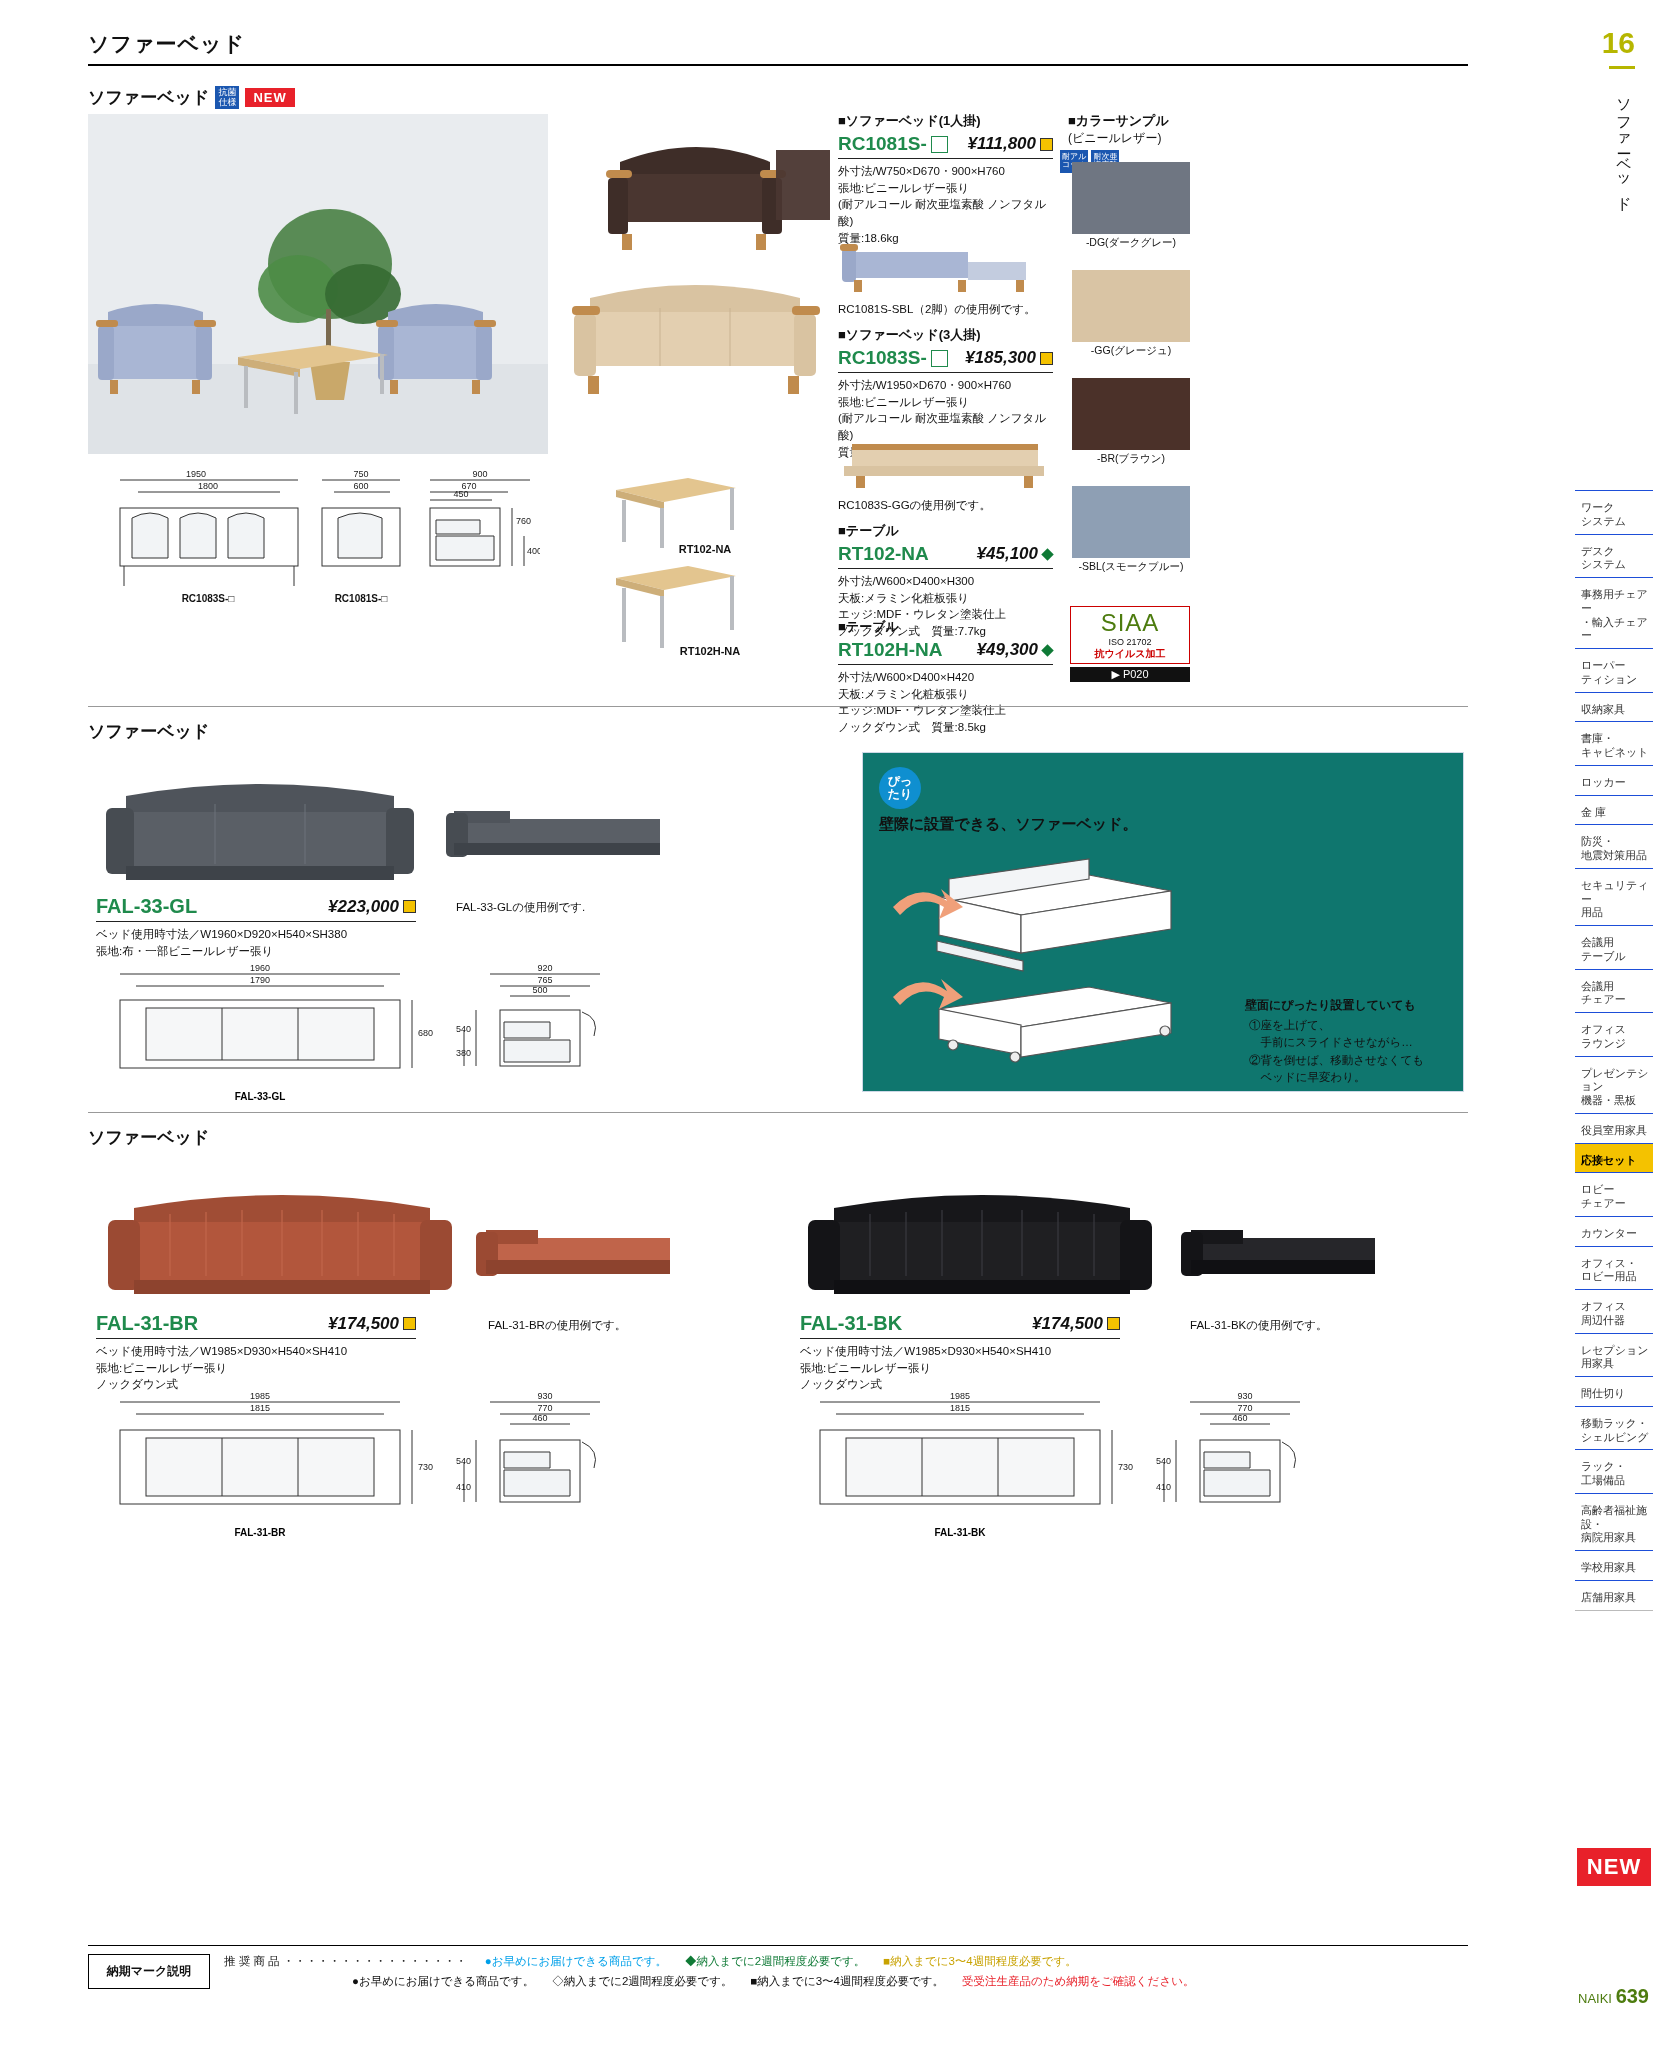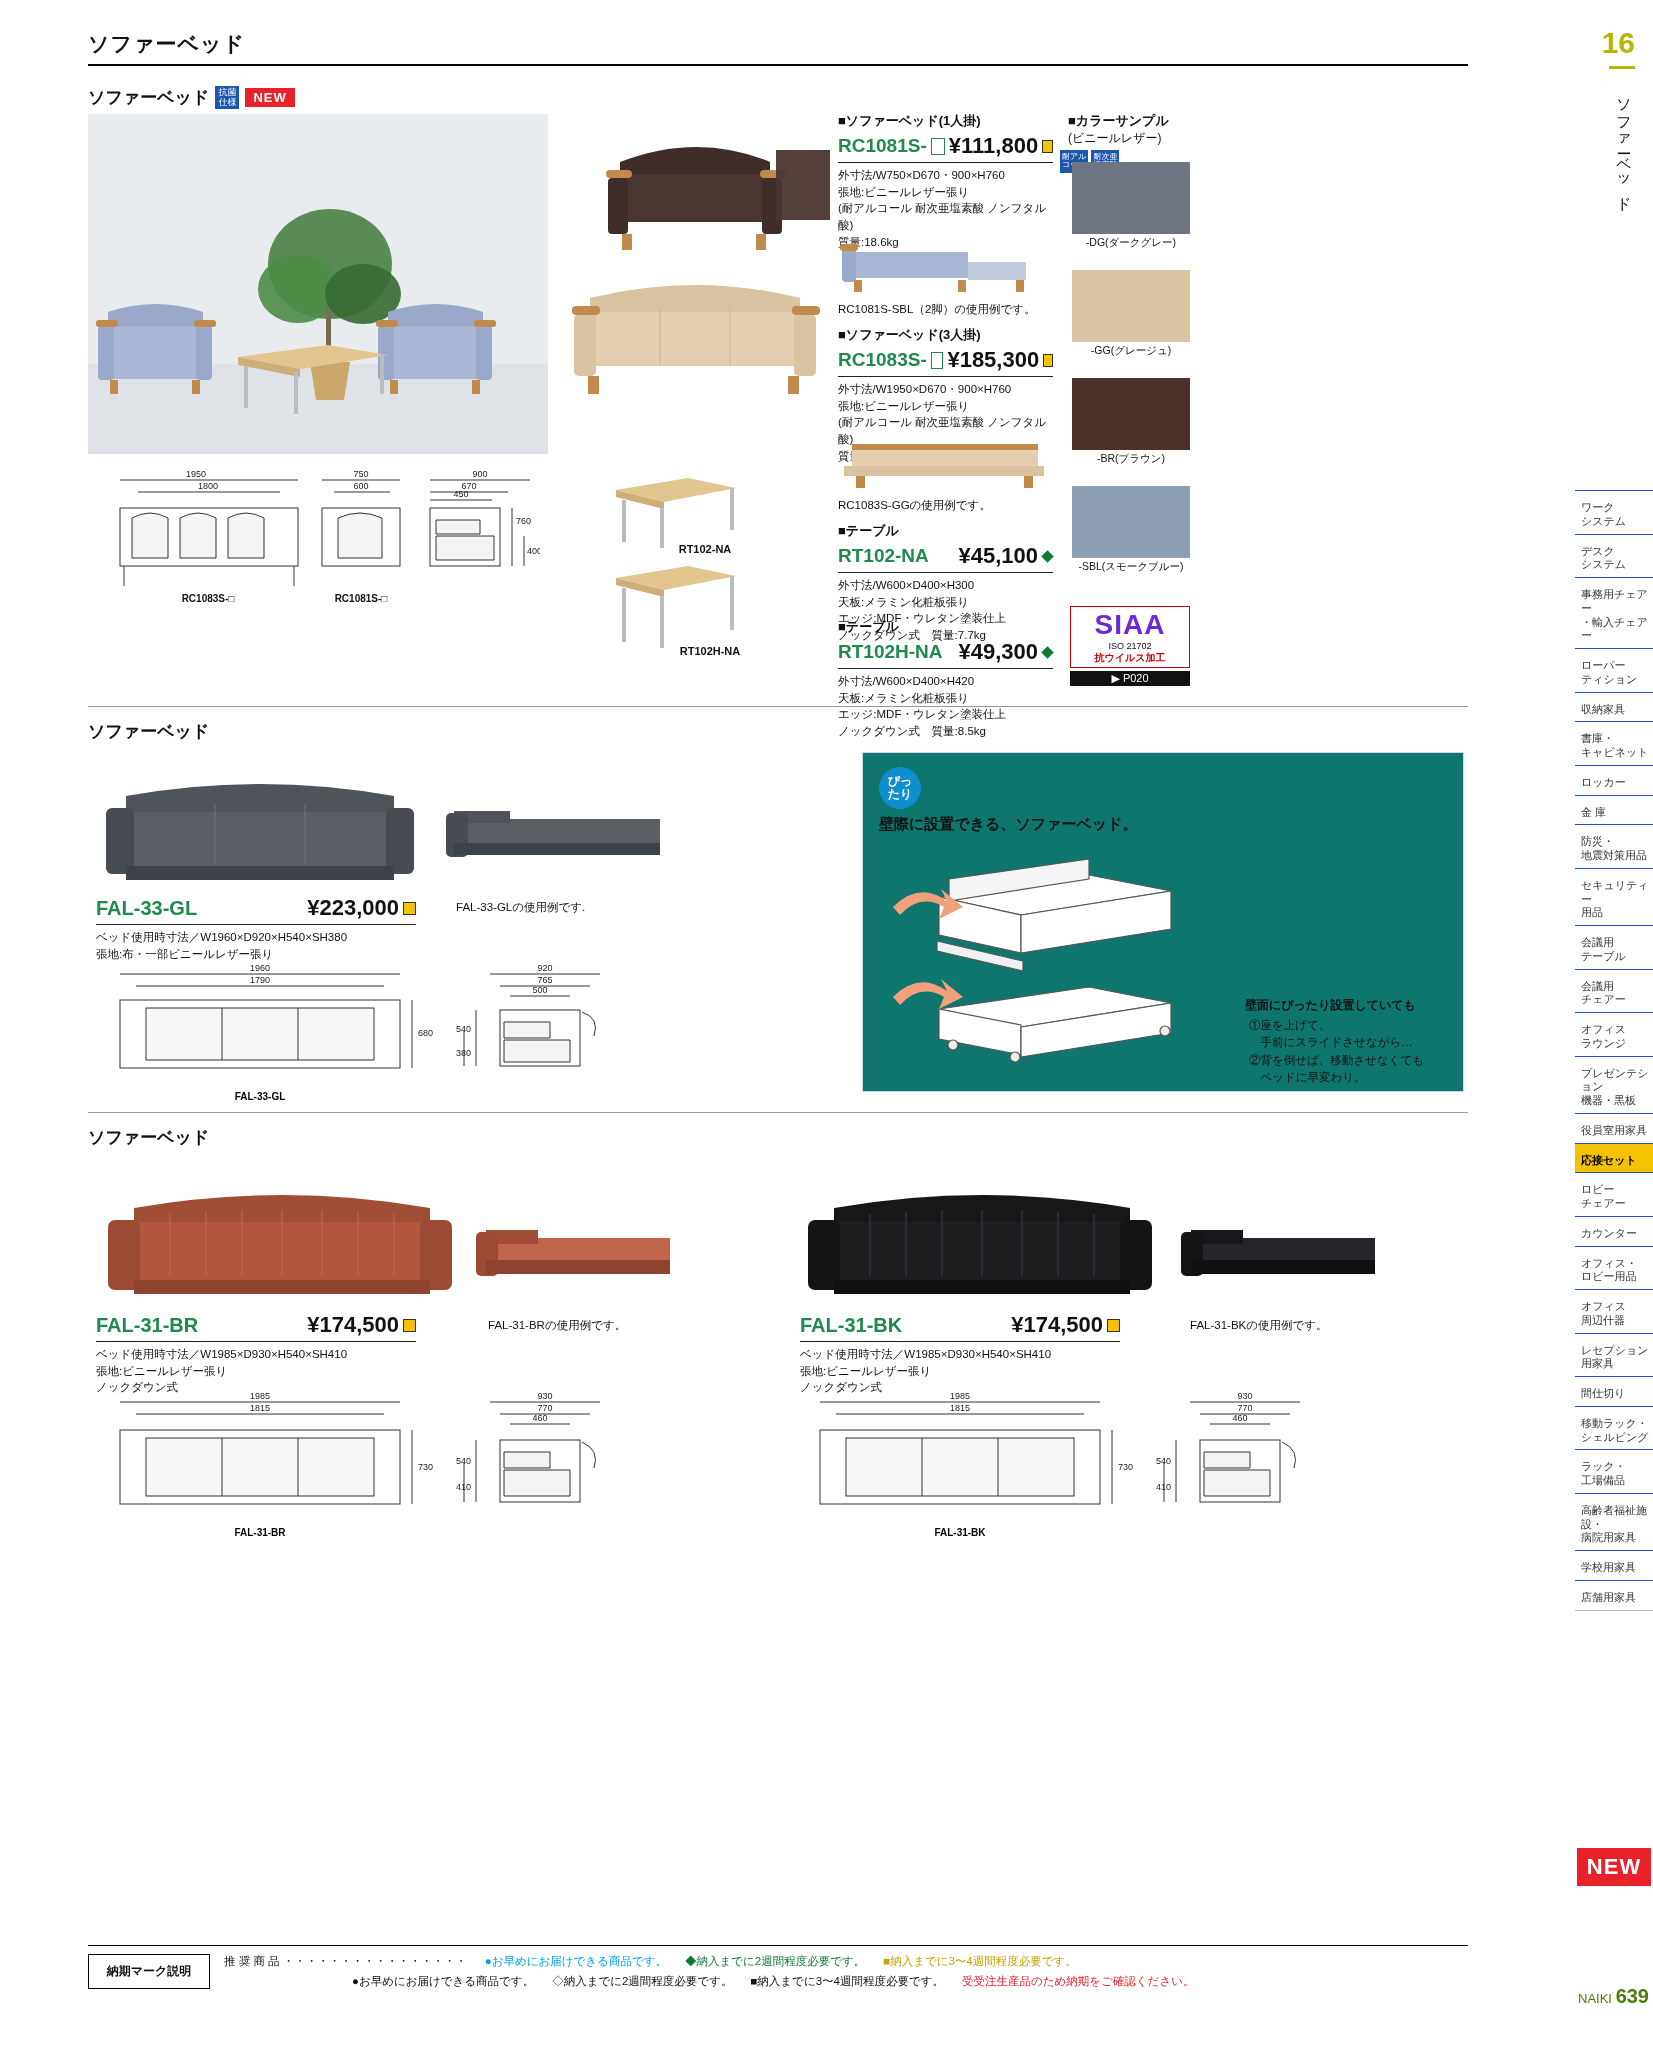--- a/index.html
+++ b/index.html
@@ -25,21 +25,21 @@
   .sec-title{font-size:17px;font-weight:bold;}
   .badge-row{display:flex;align-items:center;gap:6px;}
   .badge-b{background:#1b57b0;color:#fff;font-size:9px;line-height:1.05;padding:2px 3px;text-align:center;}
   .badge-new{background:#e8212a;color:#fff;font-weight:bold;font-size:13px;padding:2px 8px;letter-spacing:1px;}
   .sec1{position:absolute;left:88px;top:86px;width:1380px;}
   .divider{position:absolute;left:88px;width:1380px;border-top:1px solid #999;}
   
   .photo{background:#eceff2;position:relative;overflow:hidden;}
   .cap{font-size:11.5px;}
   .code{color:#1f8a4c;font-weight:bold;font-size:19px;}
-  .price{font-weight:bold;font-size:22px;}
+  .price{font-weight:bold;font-size:17px;font-style:italic;}
   .spec{font-size:11.5px;line-height:1.45;}
   .sq{display:inline-block;width:11px;height:11px;border:1px solid #333;background:#f4c200;vertical-align:-1px;}
   .dia{display:inline-block;width:11px;height:11px;background:#0f7a36;transform:rotate(45deg) scale(.8);vertical-align:-1px;}
   .blank-sq{display:inline-block;width:15px;height:15px;border:1.5px solid #1f8a4c;vertical-align:-2px;}
   .swatch{width:118px;height:72px;}
   .swname{font-size:10.5px;text-align:center;margin-top:2px;}
   svg{display:block;}
   .lbl{font-size:11px;font-weight:bold;text-align:center;}
   .foot{position:absolute;left:88px;top:1945px;width:1380px;font-size:11.5px;}
   .foot-box{border:1px solid #000;padding:8px 10px;font-size:12px;font-weight:bold;width:100px;text-align:center;}
@@ -352,21 +352,21 @@
     <div class="swatch" style="background:#4b3129;"></div>
     <div class="swname">-BR(ブラウン)</div>
   </div>
   <div style="position:absolute;left:1072px;top:486px;">
     <div class="swatch" style="background:#8e9fb4;"></div>
     <div class="swname">-SBL(スモークブルー)</div>
   </div>
 
   <div style="position:absolute;left:1070px;top:606px;width:120px;text-align:center;">
     <div style="border:1px solid #c00;padding:2px 4px;">
-      <div style="font-size:28px;font-weight:bold;color:#6d28d9;letter-spacing:1px;">SIAA</div>
+      <div style="font-size:24px;font-weight:normal;color:#4d7c0f;letter-spacing:1px;">SIAA</div>
       <div style="font-size:9px;">ISO 21702</div>
       <div style="font-size:10px;color:#c00;font-weight:bold;">抗ウイルス加工</div>
     </div>
     <div style="background:#111;color:#fff;font-size:11px;margin-top:3px;padding:1px 0;">▶ <span>P020</span></div>
   </div>
 
   <div style="position:absolute;left:100px;top:466px;width:440px;height:160px;">
     <svg width="440" height="160" viewBox="0 0 440 160">
       <g stroke="#333" fill="none" stroke-width="1">
         <line x1="20" y1="14" x2="198" y2="14"></line>

